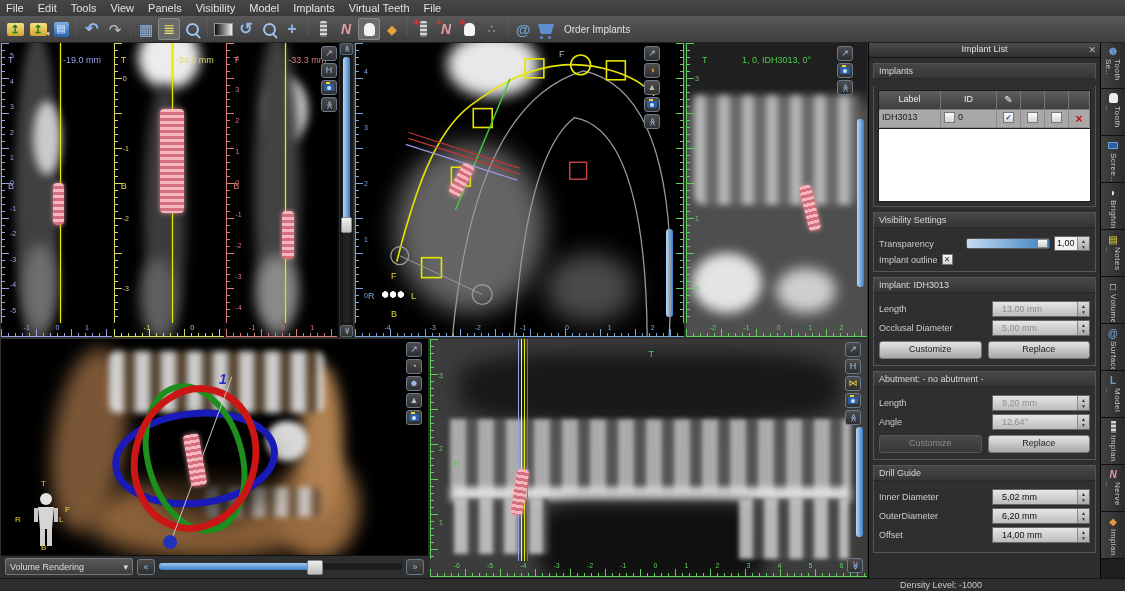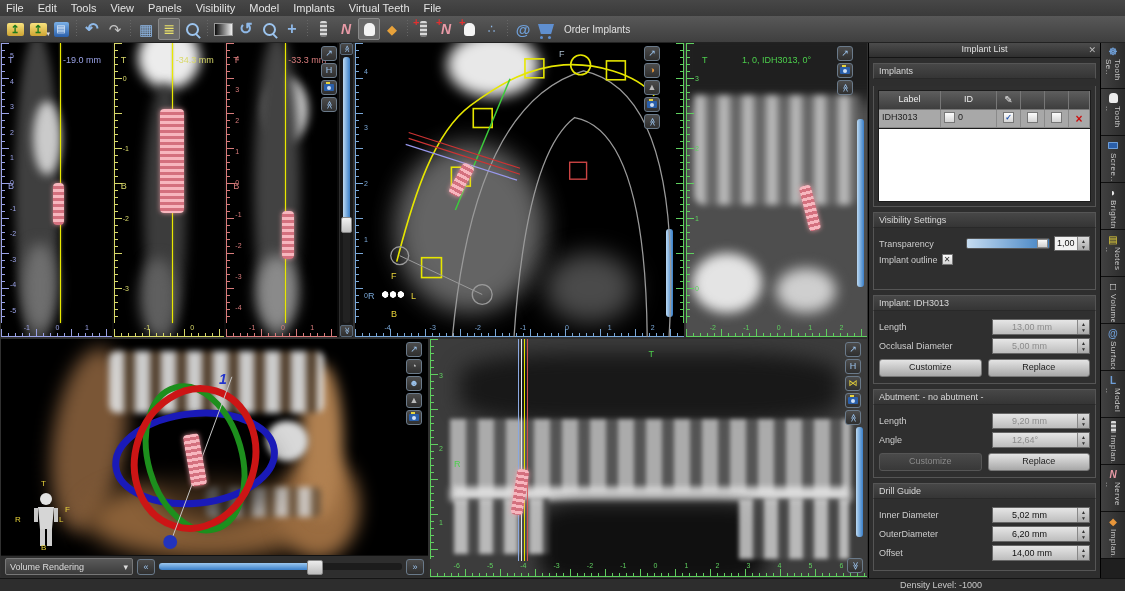--- a/index.html
+++ b/index.html
@@ -128,21 +128,21 @@
   .cb.checked::after{content:"✓";font-weight:bold;}
   .cb.xmark::after{content:"✕";color:#333;}
   .del-x{color:#cc1111;font-weight:bold;font-size:12px;text-align:center;width:100%;cursor:pointer;}
   .mini-screw{width:5px;height:11px;border-radius:1px;margin:0 auto;}
   .mini-screw.yellow{background:repeating-linear-gradient(#f0e070 0 2px,#b09a20 2px 4px);}
   .mini-screw.orange{background:repeating-linear-gradient(#f0b070 0 2px,#b07020 2px 4px);}
   .h-pencil{color:#eee;font-size:10px;}
   .prop-row{display:flex;align-items:center;margin:3px 0;gap:4px;}
   .prop-label{flex:1;color:#ccc;}
   .spin{width:96px;height:14px;display:flex;background:linear-gradient(#e6e6e6,#bdbdbd);border:1px solid #666;flex:none;}
-  .spin .val{flex:1;padding:2px 3px 0 19px;color:#111;white-space:nowrap;overflow:hidden;}
+  .spin .val{flex:1;padding:2px 3px 0 9px;color:#111;white-space:nowrap;overflow:hidden;}
   .group.dim .spin .val{color:#8c8c8c;}
   .spin-btns{width:11px;border-left:1px solid #888;display:flex;flex-direction:column;align-items:center;
              justify-content:center;font-size:5px;color:#333;line-height:1.2;background:linear-gradient(#dcdcdc,#aaa);}
   .btn-row{display:flex;gap:6px;margin-top:5px;}
   .btn{flex:1;height:16px;background:linear-gradient(#e4e4e4,#a8a8a8);border:1px solid #777;border-radius:3px;
        color:#1c1c1c;font-size:9px;text-align:center;line-height:15px;cursor:pointer;}
   .btn.disabled{background:linear-gradient(#4a4a4a,#383838);color:#8a8a8a;border-color:#555;}
   .tr-slider{flex:1;position:relative;height:9px;background:linear-gradient(90deg,#c6dcf0,#3d7fc1);
              border:1px solid #555;border-radius:2px;}
   .tr-handle{position:absolute;right:1px;top:0;width:9px;height:7px;background:linear-gradient(#fafafa,#cfcfcf);
@@ -676,21 +676,21 @@
               <div class="tr-handle"></div>
             </div>
           <div class="tr-spin">
             <span class="val">1,00</span>
             <span class="spin-btns">
                 <i>▲</i>
                 <i>▼</i>
               </span>
           </div>
         </div>
-        <div class="prop-row" style="margin-bottom:18px;">
+        <div class="prop-row" style="margin-bottom:0;">
           <span class="prop-label" style="flex:none;">Implant outline</span>
           <span class="cb xmark"></span>
         </div>
       </div>
     </div>
 
     <div class="group dim">
       <div class="group-header">Implant: IDH3013</div>
       <div class="group-body">
         <div class="prop-row">

